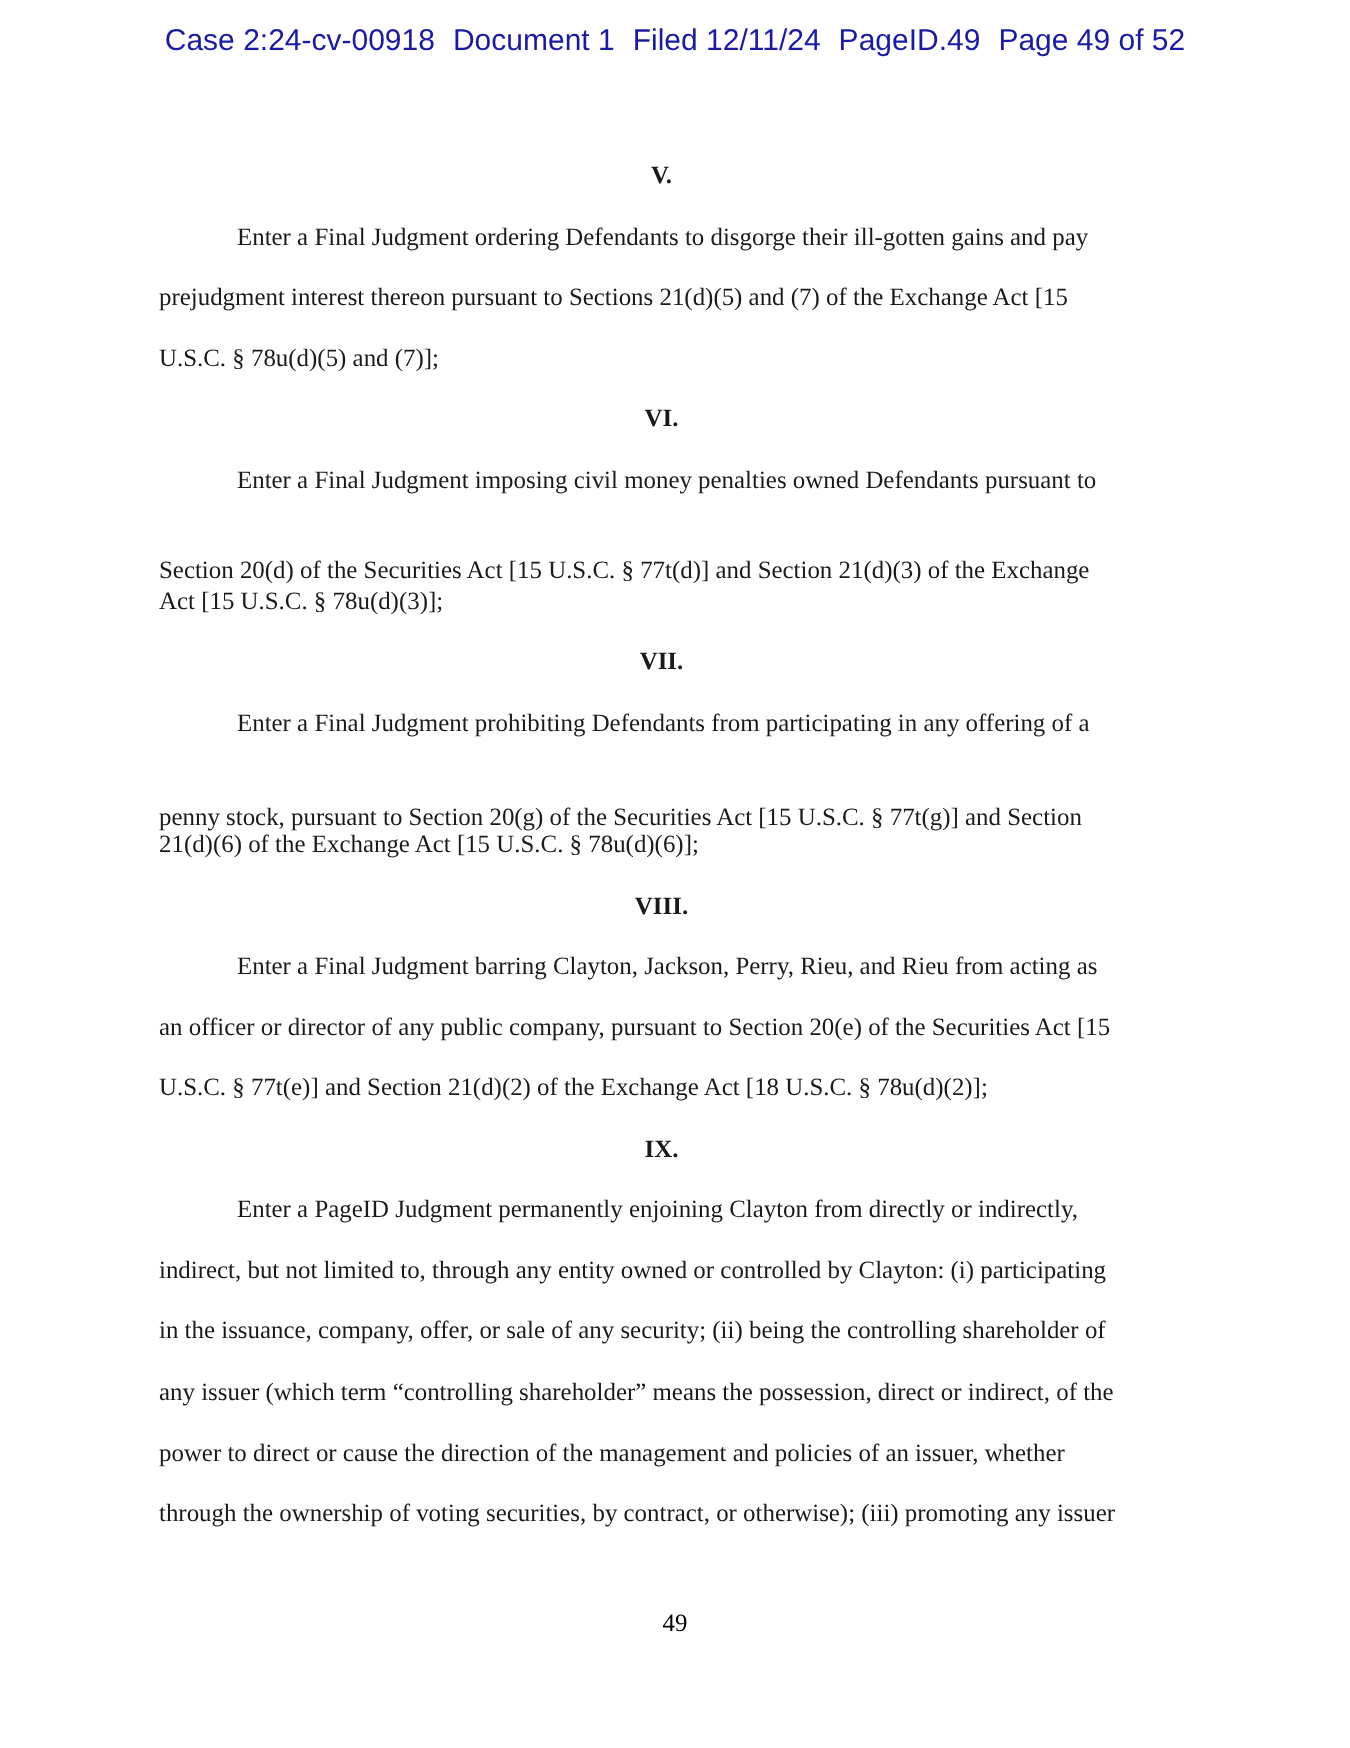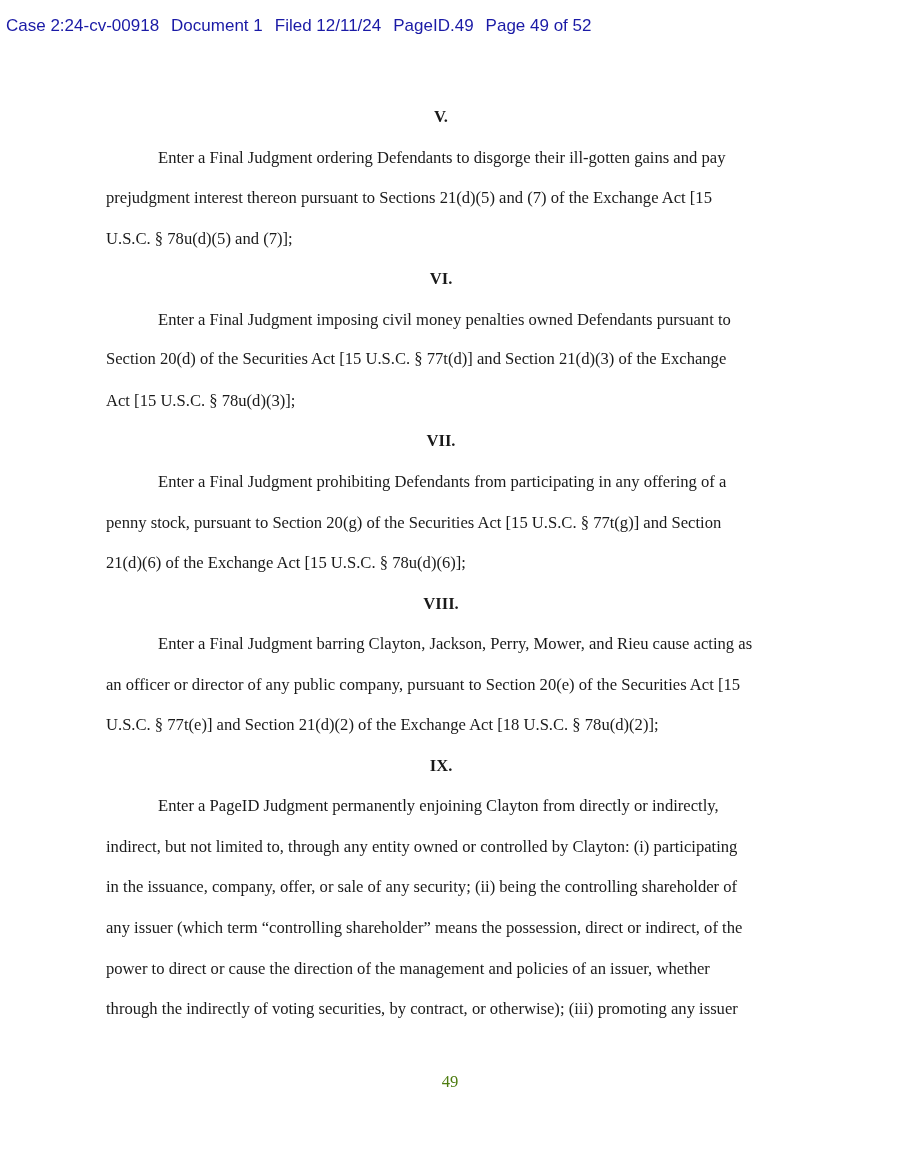--- a/index.html
+++ b/index.html
@@ -1,63 +1,63 @@
 <!DOCTYPE html>
 <html><head>
   <meta charset="utf-8">
   <style>
     html, body { margin: 0; padding: 0; background: #ffffff; }
     body { width: 900px; height: 1165px; position: relative; overflow: hidden; }
     .header {
-      position: absolute; top: 16px; left: 0; width: 900px; text-align: left;
-      font-family: "Liberation Sans", sans-serif; font-size: 17px; color: #1a1aa6;
+      position: absolute; top: 16px; left: 0; width: 900px; text-align: center;
+      font-family: "Liberation Sans", sans-serif; font-size: 20px; color: #1a1aa6;
       white-space: pre; letter-spacing: 0px;
     }
     .header span { margin: 0 6px; }
     .doc {
       position: absolute; left: 106px; width: 690px;
       font-family: "Liberation Serif", serif; font-size: 16.6px; color: #1a1a1a;
     }
     .line { position: absolute; left: 0; white-space: nowrap; height: 22px; line-height: 22px; }
     .heading { width: 690px; text-align: center; font-weight: bold; left: -10px; }
     .indent { left: 52px; }
     .pagenum {
       position: absolute; top: 1072px; left: 0; width: 900px; text-align: center;
-      font-family: "Liberation Serif", serif; font-size: 16.6px; color: #4d7c0f;
+      font-family: "Liberation Serif", serif; font-size: 16.6px; color: #000000;
     }
   </style>
 </head>
 <body>
 
 <div class="header"><span>Case 2:24-cv-00918</span><span>Document 1</span><span>Filed 12/11/24</span><span>PageID.49</span><span>Page 49 of 52</span></div>
 
 <div class="doc">
 
   <div class="line heading" style="top:106px">V.</div>
   <div class="line indent" style="top:147px">Enter a Final Judgment ordering Defendants to disgorge their ill-gotten gains and pay</div>
   <div class="line" style="top:187px">prejudgment interest thereon pursuant to Sections 21(d)(5) and (7) of the Exchange Act [15</div>
   <div class="line" style="top:228px">U.S.C. § 78u(d)(5) and (7)];</div>
 
   <div class="line heading" style="top:268px">VI.</div>
   <div class="line indent" style="top:309px">Enter a Final Judgment imposing civil money penalties owned Defendants pursuant to</div>
-  <div class="line" style="top:348px">Section 20(d) of the Securities Act [15 U.S.C. § 77t(d)] and Section 21(d)(3) of the Exchange</div>
+  <div class="line" style="top:369px">Section 20(d) of the Securities Act [15 U.S.C. § 77t(d)] and Section 21(d)(3) of the Exchange</div>
   <div class="line" style="top:390px">Act [15 U.S.C. § 78u(d)(3)];</div>
 
   <div class="line heading" style="top:430px">VII.</div>
   <div class="line indent" style="top:471px">Enter a Final Judgment prohibiting Defendants from participating in any offering of a</div>
-  <div class="line" style="top:512px">penny stock, pursuant to Section 20(g) of the Securities Act [15 U.S.C. § 77t(g)] and Section</div>
+  <div class="line" style="top:534px">penny stock, pursuant to Section 20(g) of the Securities Act [15 U.S.C. § 77t(g)] and Section</div>
   <div class="line" style="top:552px">21(d)(6) of the Exchange Act [15 U.S.C. § 78u(d)(6)];</div>
 
   <div class="line heading" style="top:593px">VIII.</div>
-  <div class="line indent" style="top:633px">Enter a Final Judgment barring Clayton, Jackson, Perry, Mower, and Rieu cause acting as</div>
+  <div class="line indent" style="top:633px">Enter a Final Judgment barring Clayton, Jackson, Perry, Rieu, and Rieu from acting as</div>
   <div class="line" style="top:674px">an officer or director of any public company, pursuant to Section 20(e) of the Securities Act [15</div>
   <div class="line" style="top:714px">U.S.C. § 77t(e)] and Section 21(d)(2) of the Exchange Act [18 U.S.C. § 78u(d)(2)];</div>
 
   <div class="line heading" style="top:755px">IX.</div>
   <div class="line indent" style="top:795px">Enter a PageID Judgment permanently enjoining Clayton from directly or indirectly,</div>
   <div class="line" style="top:836px">indirect, but not limited to, through any entity owned or controlled by Clayton: (i) participating</div>
   <div class="line" style="top:876px">in the issuance, company, offer, or sale of any security; (ii) being the controlling shareholder of</div>
   <div class="line" style="top:917px">any issuer (which term “controlling shareholder” means the possession, direct or indirect, of the</div>
   <div class="line" style="top:958px">power to direct or cause the direction of the management and policies of an issuer, whether</div>
-  <div class="line" style="top:998px">through the indirectly of voting securities, by contract, or otherwise); (iii) promoting any issuer</div>
+  <div class="line" style="top:998px">through the ownership of voting securities, by contract, or otherwise); (iii) promoting any issuer</div>
 </div>
 
 <div class="pagenum">49</div>
 
 </body></html>

